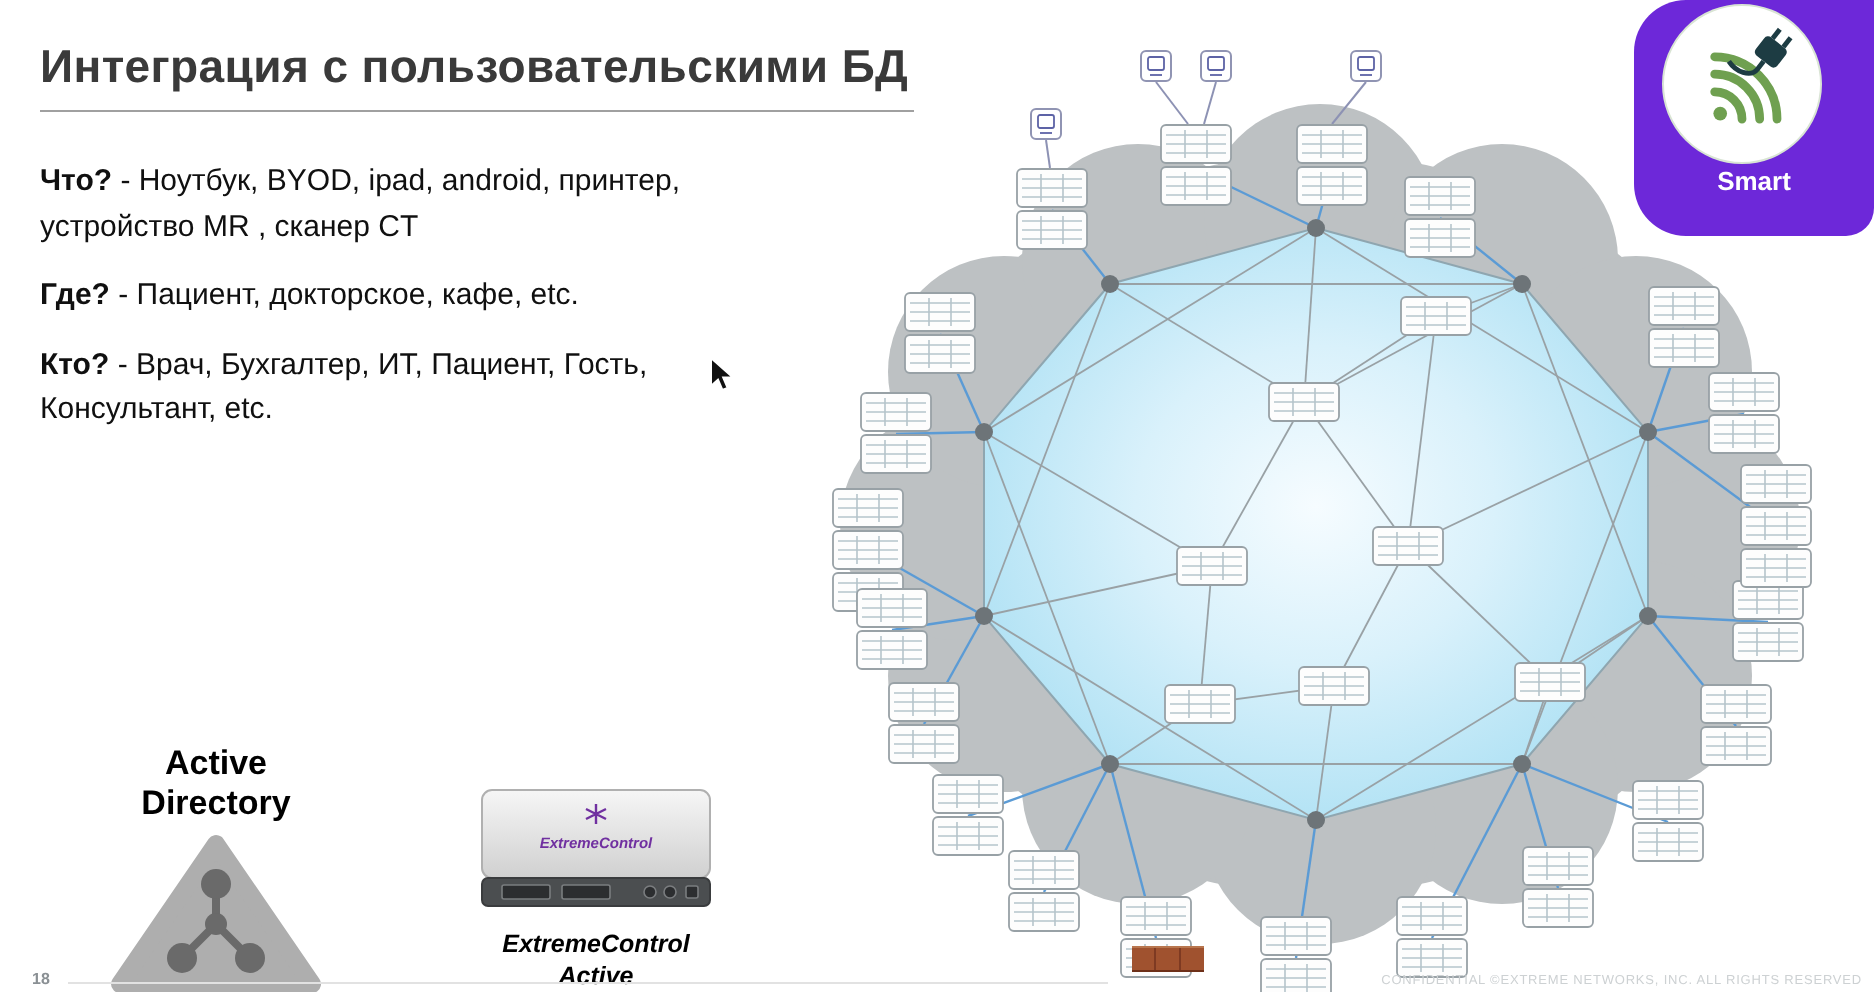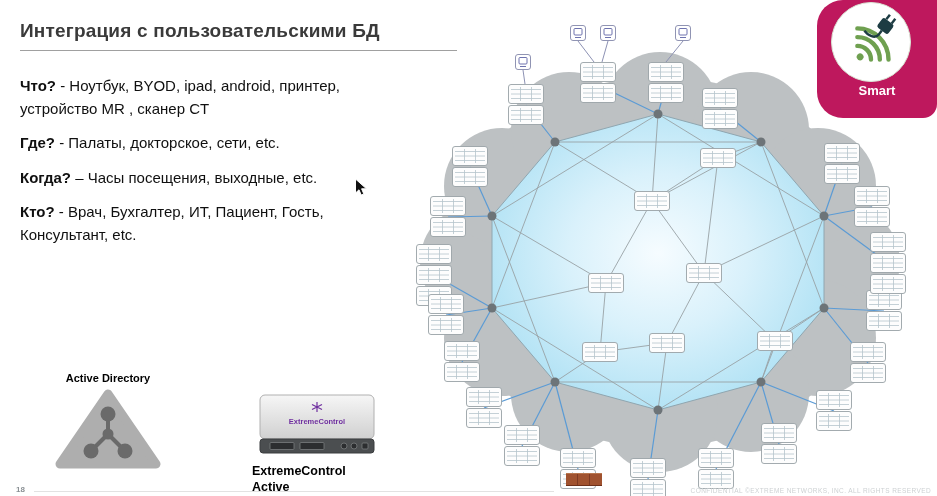--- a/index.html
+++ b/index.html
@@ -3,31 +3,31 @@
 <meta charset="utf-8">
 <style>
   html,body{margin:0;padding:0;}
   body{
     width:937px;height:496px;position:relative;overflow:hidden;
     background:#ffffff;font-family:"Liberation Sans",sans-serif;
   }
   .diagram{position:absolute;left:0;top:0;z-index:1;}
   .content{position:absolute;left:20px;top:20px;width:440px;z-index:2;}
   .page-title{
-    font-size:19px;font-weight:700;color:#3a3a3a;margin:0 0 24px 0;
+    font-size:23px;font-weight:700;color:#3a3a3a;margin:0 0 24px 0;
     padding-bottom:8px;border-bottom:1px solid #a0a0a0;width:437px;letter-spacing:0.2px;
   }
   .qa{width:356px;}
   .qa p{font-size:15px;color:#101010;margin:0 0 12px 0;line-height:1.5;}
   .qa b{font-weight:700;}
   .ad-block{position:absolute;left:48px;top:372px;width:120px;text-align:center;z-index:2;}
-  .ad-label{font-size:11px;font-weight:700;color:#000;margin-bottom:4px;}
-  .engine-block{position:absolute;left:252px;top:392px;width:130px;text-align:left;z-index:2;}
+  .ad-label{font-size:17px;font-weight:700;color:#000;margin-bottom:4px;}
+  .engine-block{position:absolute;left:233px;top:392px;width:130px;text-align:center;z-index:2;font-style:italic;}
   .engine-label{font-size:12.5px;font-weight:700;color:#000;line-height:1.25;margin-top:2px;}
-  .logo-card{position:absolute;right:0;top:0;width:120px;height:118px;background:#be185d;
+  .logo-card{position:absolute;right:0;top:0;width:120px;height:118px;background:#6d28d9;
     border-radius:26px 0 14px 26px;z-index:3;}
   .logo-circle{position:absolute;left:14px;top:2px;width:80px;height:80px;background:#fff;
     border-radius:50%;border:1px solid #d9e4d4;box-sizing:border-box;}
   .logo-text{position:absolute;top:83px;width:100%;text-align:center;color:#fff;
     font-size:13px;font-weight:600;line-height:1.3;}
   .page-num{position:absolute;left:16px;bottom:2px;font-size:8px;color:#8a9094;z-index:2;font-weight:bold;}
   .footer-text{position:absolute;right:6px;bottom:2px;font-size:6.5px;color:#cdd1d3;
     letter-spacing:0.4px;z-index:2;}
   .bottom-line{position:absolute;left:34px;width:520px;bottom:4px;height:1px;background:#e2e2e2;z-index:2;}
   .cursor{position:absolute;left:354px;top:178px;z-index:5;}
@@ -258,22 +258,21 @@
     <use href="#sq" x="570" y="25" width="16" height="16"></use>
     <use href="#sq" x="600" y="25" width="16" height="16"></use>
     <use href="#sq" x="675" y="25" width="16" height="16"></use>
   </g>
 </svg>
 
 <div class="content">
   <h1 class="page-title">Интеграция с пользовательскими БД</h1>
   <div class="qa">
     <p><b>Что?</b> <span>- Ноутбук, BYOD, ipad, android, принтер, устройство MR , сканер CT</span></p>
-    <p><b>Где?</b> <span>- Палаты, докторское, сети, etc.</span></p>
-    <p><b>Когда?</b> <span>– Часы посещения, выходные, etc.</span></p>
+    <p><b>Где?</b> <span>- Пациент, докторское, кафе, etc.</span></p>
     <p><b>Кто?</b> <span>-  Врач, Бухгалтер, ИТ, Пациент, Гость, Консультант, etc.</span></p>
   </div>
 </div>
 
 <div class="ad-block">
   <div class="ad-label">Active Directory</div>
   <svg width="110" height="84" viewBox="0 0 110 84">
     <path d="M55,6 L103,76 L7,76 Z" fill="#aeaeae" stroke="#aeaeae" stroke-width="9" stroke-linejoin="round"></path>
     <g stroke="#6a6a6a" stroke-width="4">
       <line x1="55" y1="46" x2="55" y2="26"></line>

